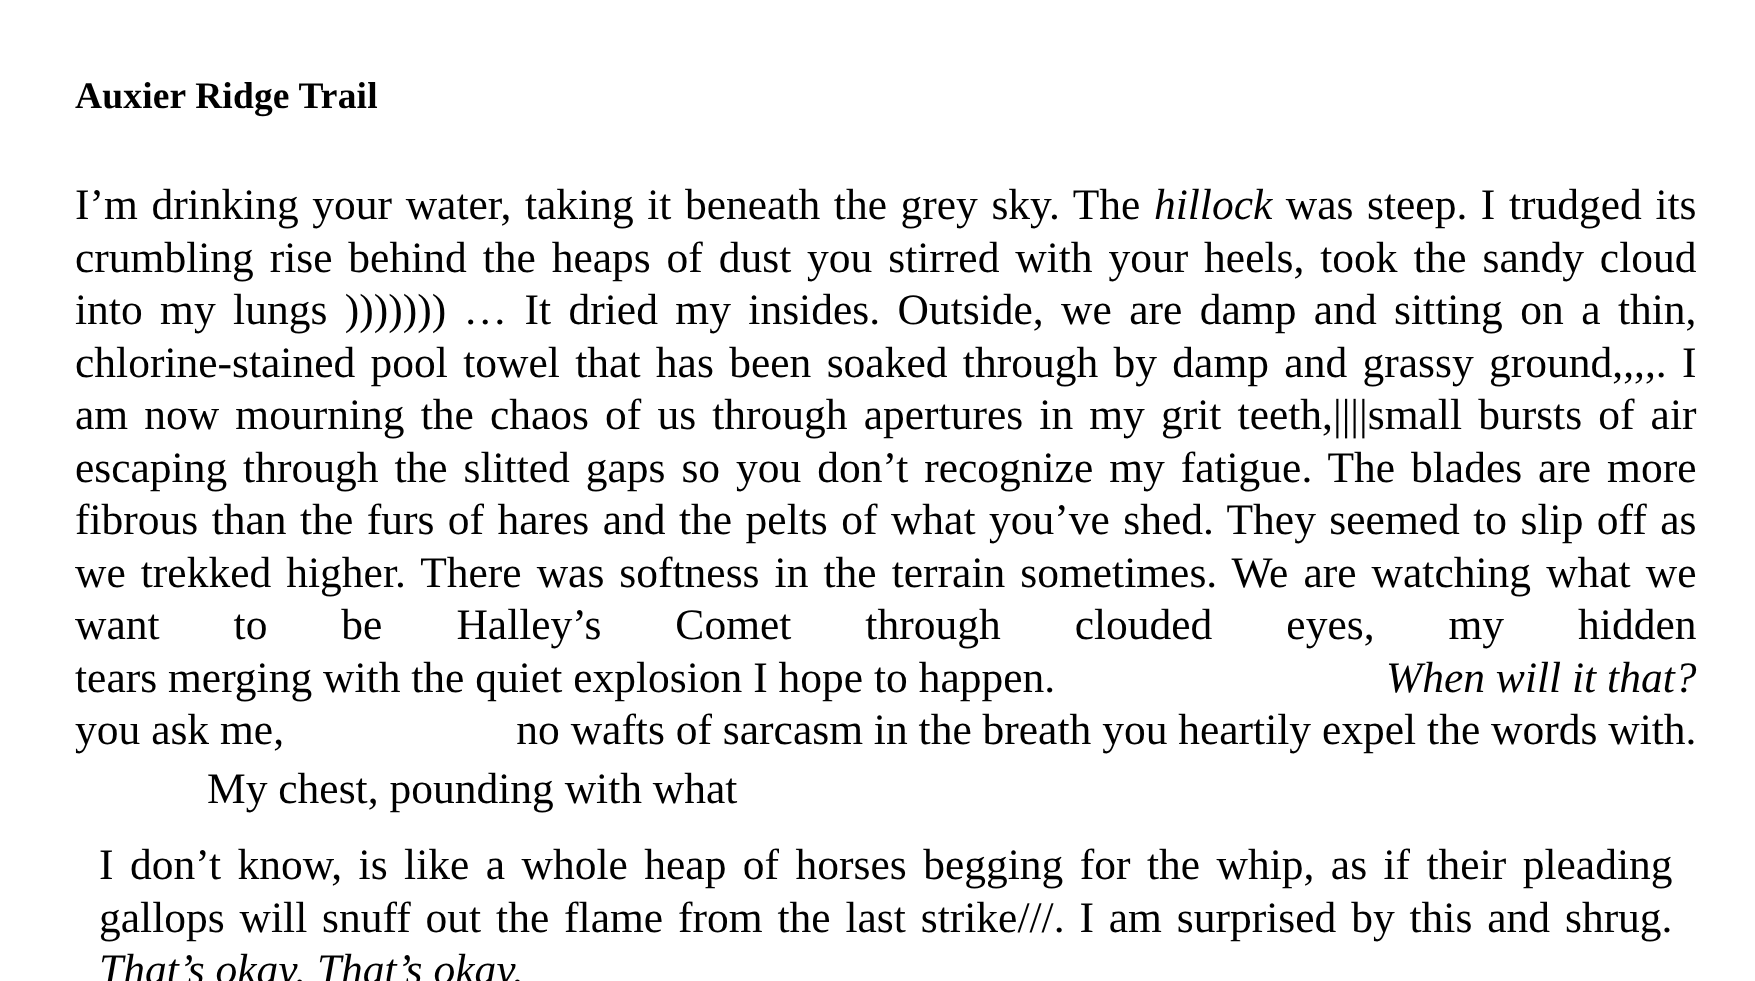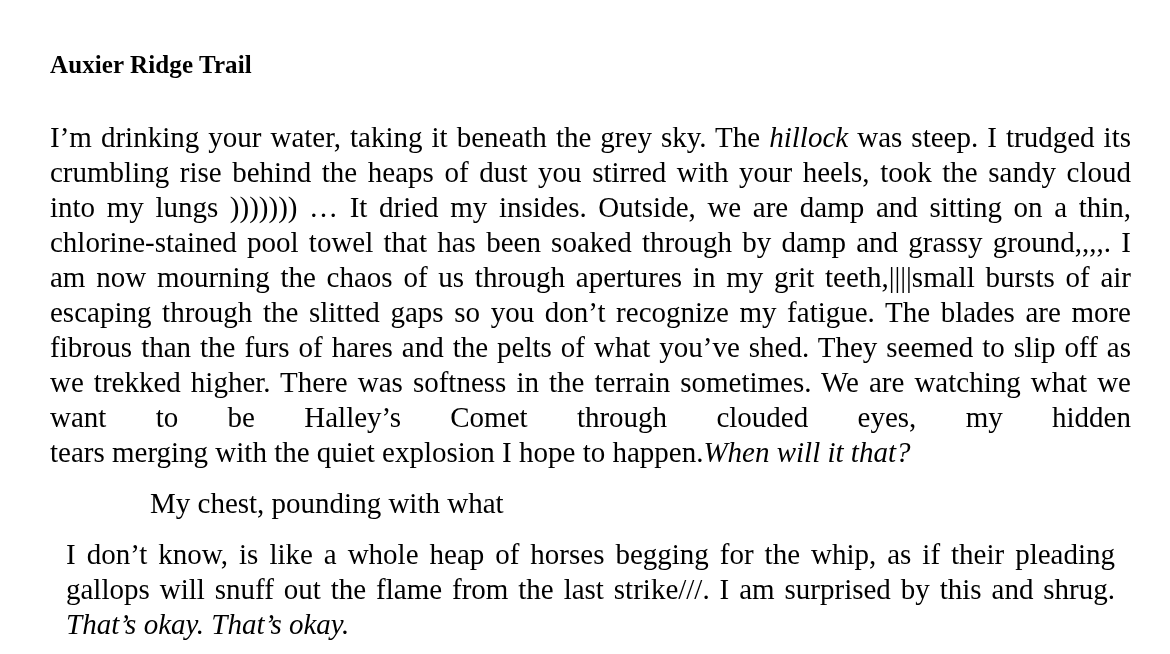--- a/index.html
+++ b/index.html
@@ -44,45 +44,46 @@
     margin: 16px;
     text-align: justify;
     text-align-last: left;
   }
   .ital {
     font-style: italic;
   }
   .line-mixed {
     margin: 0;
     display: flex;
-    justify-content: flex-start;
+    justify-content: space-between;
     align-items: baseline;
     white-space: pre;
   }
   .line-plain {
-    margin: 16px;
+    margin: 4px;
     white-space: pre;
   }
   .indent-1 {
     padding-left: 84px;
   }
   .nowrap { white-space: nowrap; }
 </style>
 </head>
 <body>
 
 <div class="page">
 
   <h1 class="doc-title">Auxier Ridge Trail</h1>
 
   <div class="body-block">
 
     <div class="para"><span>I’m drinking your water, taking it beneath the grey sky. The </span><span class="ital">hillock</span><span> was steep. I trudged its crumbling rise behind the heaps of dust you stirred with your heels, took the sandy cloud into my lungs ))))))) … It dried my insides. Outside, we are damp and sitting on a thin, chlorine-stained pool towel that has been soaked through by damp and grassy ground,,,,. I am now mourning the chaos of us through apertures in my grit teeth,||||small bursts of air escaping through the slitted gaps so you don’t recognize my fatigue. The blades are more fibrous than the furs of hares and the pelts of what you’ve shed. They seemed to slip off as we trekked higher. There was softness in the terrain sometimes. We are watching what we want to be Halley’s Comet through clouded eyes, my hidden </span></div>
 
     <div class="line-mixed"><span>tears merging with the quiet explosion I hope to happen.</span><span class="ital">When will it that?</span></div>
 
+    <div class="line-mixed"><span>you ask me,</span><span>no wafts of sarcasm in the breath you heartily expel the words with.</span></div>
 
     <div class="line-plain indent-1">My chest, pounding with what</div>
 
     <div class="para-last-left"><span>I don’t know, is like a whole heap of horses begging for the whip, as if their pleading gallops will snuff out the flame from the last strike///.  I am surprised by this and shrug.  </span><span class="ital nowrap">That’s okay. That’s okay.</span></div>
 
   </div>
 </div>
 
 </body></html>

